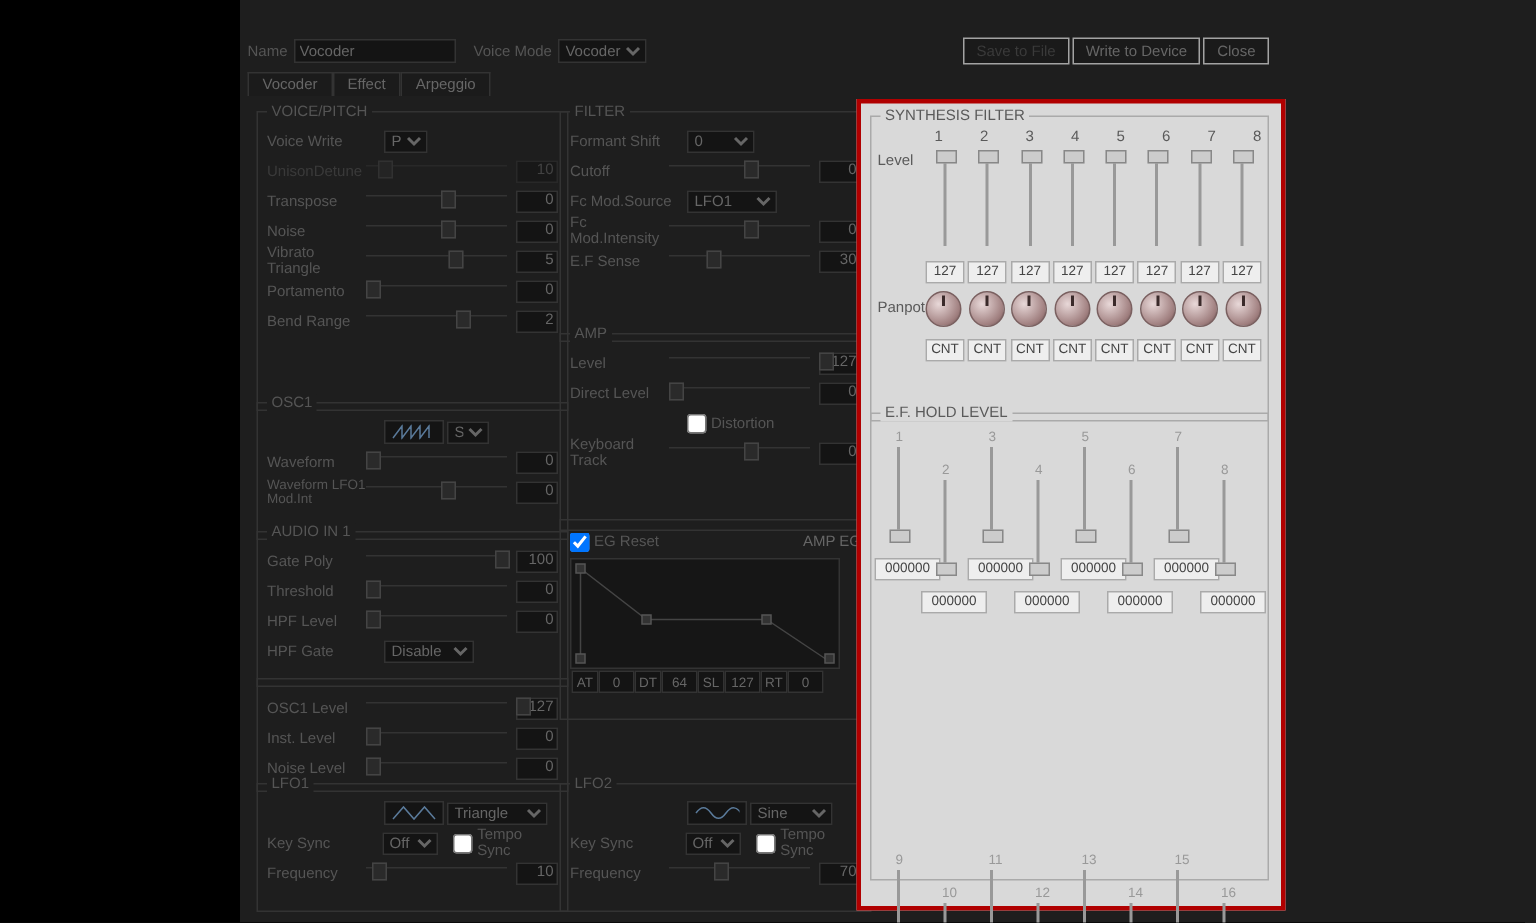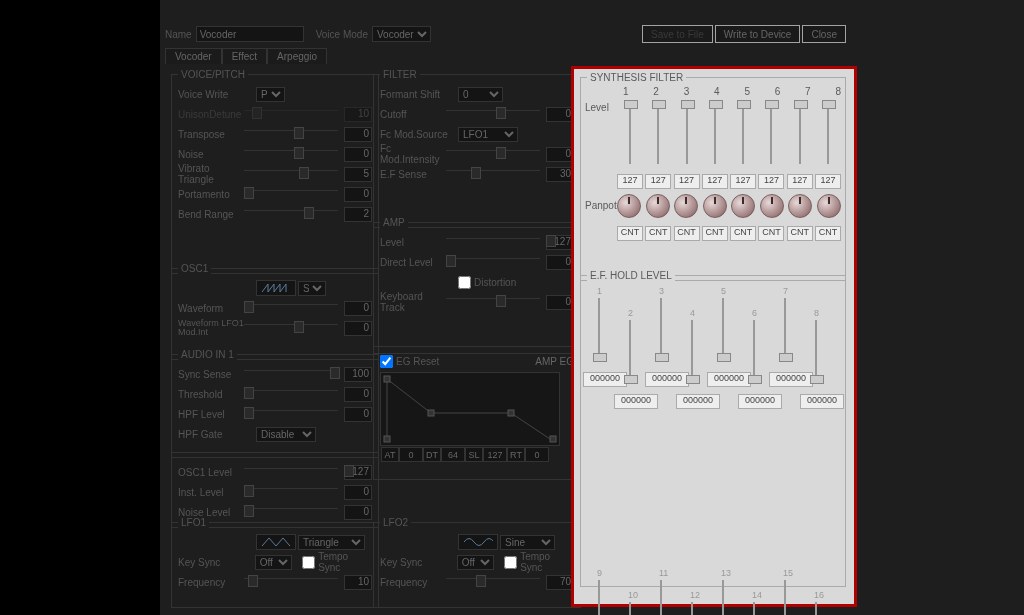--- a/index.html
+++ b/index.html
@@ -140,21 +140,21 @@
         <div class="slider">
           <div class="sthumb" style="left:50px"></div>
         </div>
         <span class="valbox">0</span>
       </div>
   </div>
 
   <div class="group" style="left:171px;top:354px;width:194px;height:90px;padding:8px 6px 4px 6px;">
     <div class="glabel">AUDIO IN 1</div>
     <div class="param">
-        <span class="pname">Sync Sense</span>
+        <span class="pname">Gate Poly</span>
         <div class="slider">
           <div class="sthumb" style="left:86px"></div>
         </div>
         <span class="valbox">100</span>
       </div>
     <div class="param">
         <span class="pname">Threshold</span>
         <div class="slider">
           <div class="sthumb" style="left:0"></div>
         </div>

